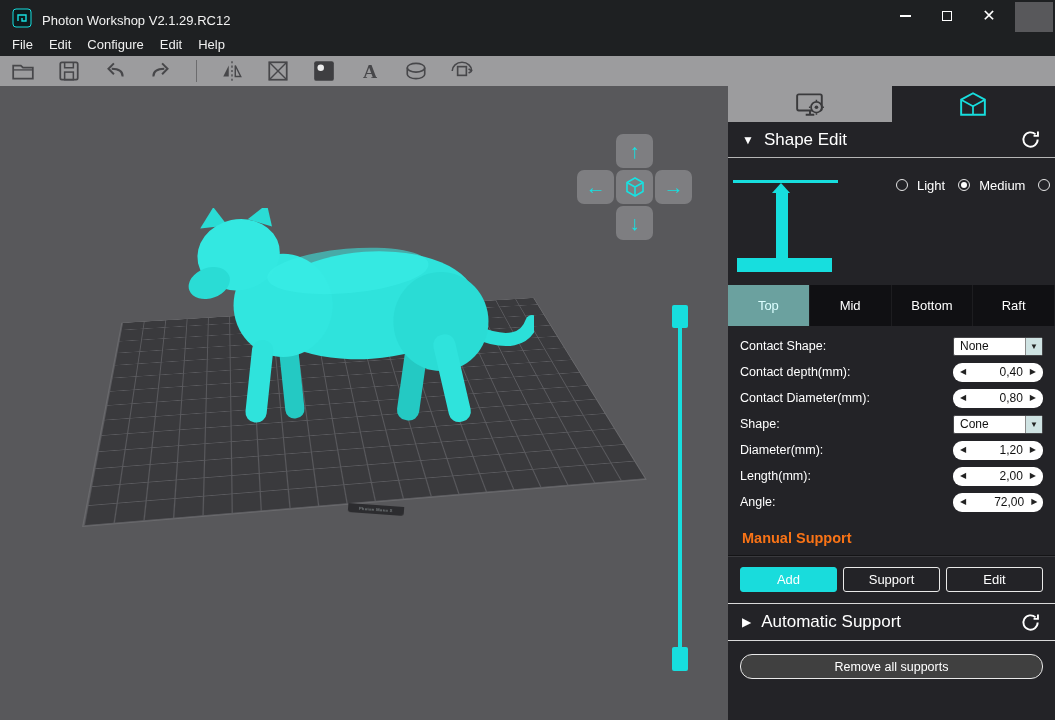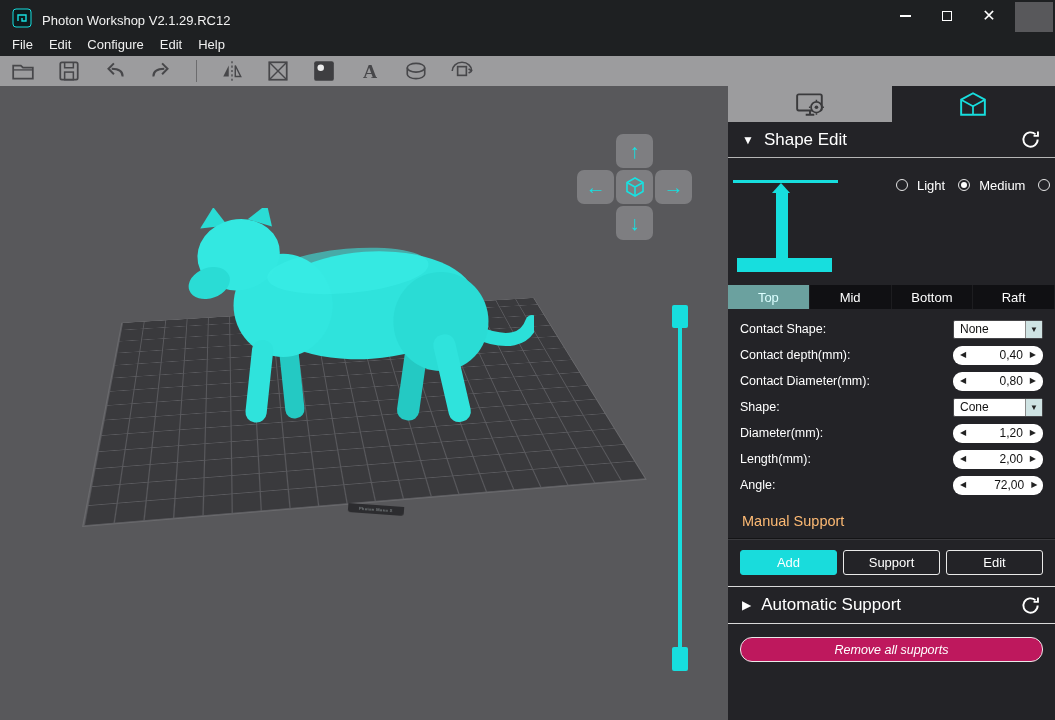--- a/index.html
+++ b/index.html
@@ -64,43 +64,43 @@
   .illu-tip{position:absolute;left:44px;top:25px;width:0;height:0;border-left:9px solid transparent;border-right:9px solid transparent;border-bottom:10px solid #17dede;}
   .illu-column{position:absolute;left:48px;top:34px;width:12px;height:66px;background:#17dede;}
   .illu-base{position:absolute;left:9px;top:100px;width:95px;height:14px;background:#17dede;}
   .radios{position:absolute;left:168px;top:16px;display:flex;flex-direction:row;gap:13px;}
   .radio-row{display:flex;align-items:center;gap:9px;height:22px;}
   .radio-circle{width:12px;height:12px;border:1.5px solid #e4e4e4;border-radius:50%;display:flex;align-items:center;justify-content:center;}
   .radio-circle .dot{width:6px;height:6px;border-radius:50%;background:transparent;}
   .radio-row.selected .dot{background:#fff;}
   .radio-label{color:#fff;font-size:13px;}
   
-  .seg-tabs{display:flex;height:24px;background:#101013;}
+  .seg-tabs{display:flex;height:41px;background:#101013;}
   .seg-tab{flex:1;display:flex;align-items:center;justify-content:center;color:#fff;font-size:13px;border-right:1px solid #1d1d20;}
   .seg-tab.active{background:#6ba19f;color:#dcffff;}
   
   .fields{padding:7px 12px 0 12px;}
   .field-row{height:26px;display:flex;align-items:center;justify-content:space-between;}
   .field-label{color:#fff;font-size:12.5px;}
   .combo{width:90px;height:19px;background:#fff;border:1px solid #454548;border-radius:2px;display:flex;align-items:center;overflow:hidden;}
   .combo-value{flex:1;font-size:12px;color:#111;padding-left:6px;}
   .combo-arrow{width:17px;height:100%;background:#cfe3e3;border-left:1px solid #8a8a8a;display:flex;align-items:center;justify-content:center;font-size:8px;color:#222;}
   .spinner{width:90px;height:19px;background:#fff;border-radius:9px;display:flex;align-items:center;padding:0 7px;}
   .sp-arrow{font-size:8px;color:#222;line-height:1;}
   .sp-value{margin-left:auto;margin-right:7px;font-size:12px;color:#111;padding-left:28px;}
   
-  .manual-title{margin:15px 12px 4px 14px;color:#fdba74;font-size:14.5px;font-weight:normal;}
+  .manual-title{margin:15px 12px 4px 14px;color:#f97316;font-size:14.5px;font-weight:bold;}
   .groove{margin-top:9px;height:2px;background:#141416;border-bottom:1px solid #3a3a3e;}
   .btn-row{margin:10px 12px 0 12px;display:flex;gap:6px;}
   .pbtn{flex:1;height:25px;border-radius:3px;font-size:13px;display:flex;align-items:center;justify-content:center;font-family:inherit;}
   .pbtn-add{background:#19dcdc;border:1px solid #19dcdc;color:#fbffff;}
   .pbtn-ghost{background:#232327;border:1px solid #e9e9e9;color:#fff;}
   
   .auto-header{margin-top:11px;height:38px;border-top:1px solid #d9d9d9;border-bottom:1px solid #d9d9d9;display:flex;align-items:center;gap:10px;padding:0 14px;}
-  .remove-btn{margin:13px 12px 0 12px;width:303px;height:25px;border-radius:12px;border:1px solid #e9e9e9;background:#be185d;color:#fff;font-size:12.5px;display:flex;align-items:center;justify-content:center;font-style:italic;}
+  .remove-btn{margin:13px 12px 0 12px;width:303px;height:25px;border-radius:12px;border:1px solid #e9e9e9;background:#404040;color:#fff;font-size:12.5px;display:flex;align-items:center;justify-content:center;}
 </style>
 </head>
 <body>
 
 <div id="app">
 
   <div class="titlebar">
     <svg class="app-logo" viewBox="0 0 20 20">
       <rect x="1" y="1" width="18" height="18" rx="3" fill="#0d1a1c" stroke="#17dede" stroke-width="1"></rect>
       <path d="M6 13 V7 h8 v6 h-4 v-3" fill="none" stroke="#17dede" stroke-width="1.4"></path>

